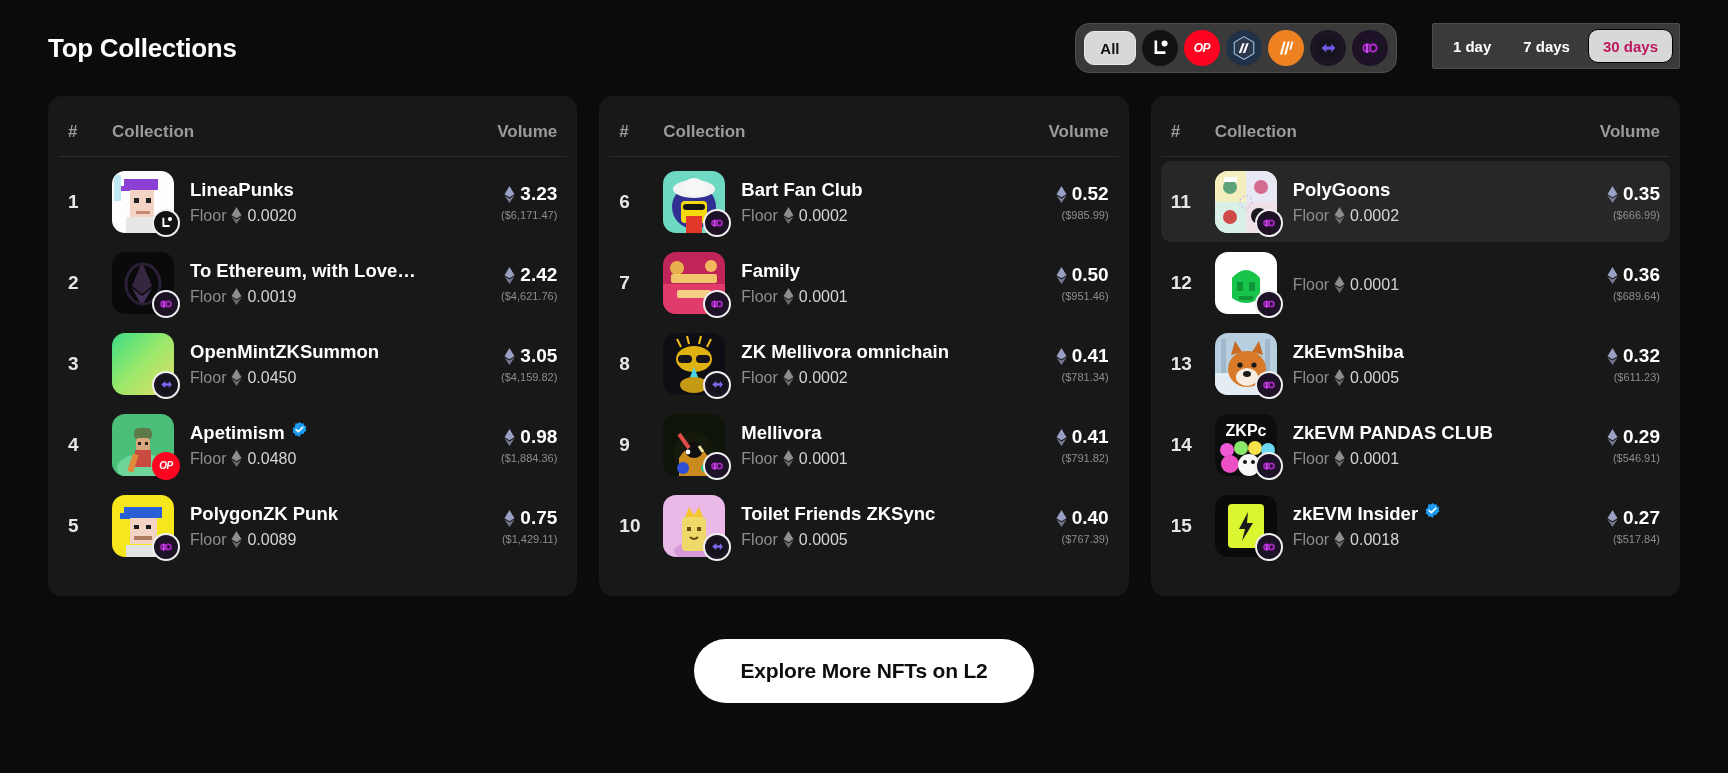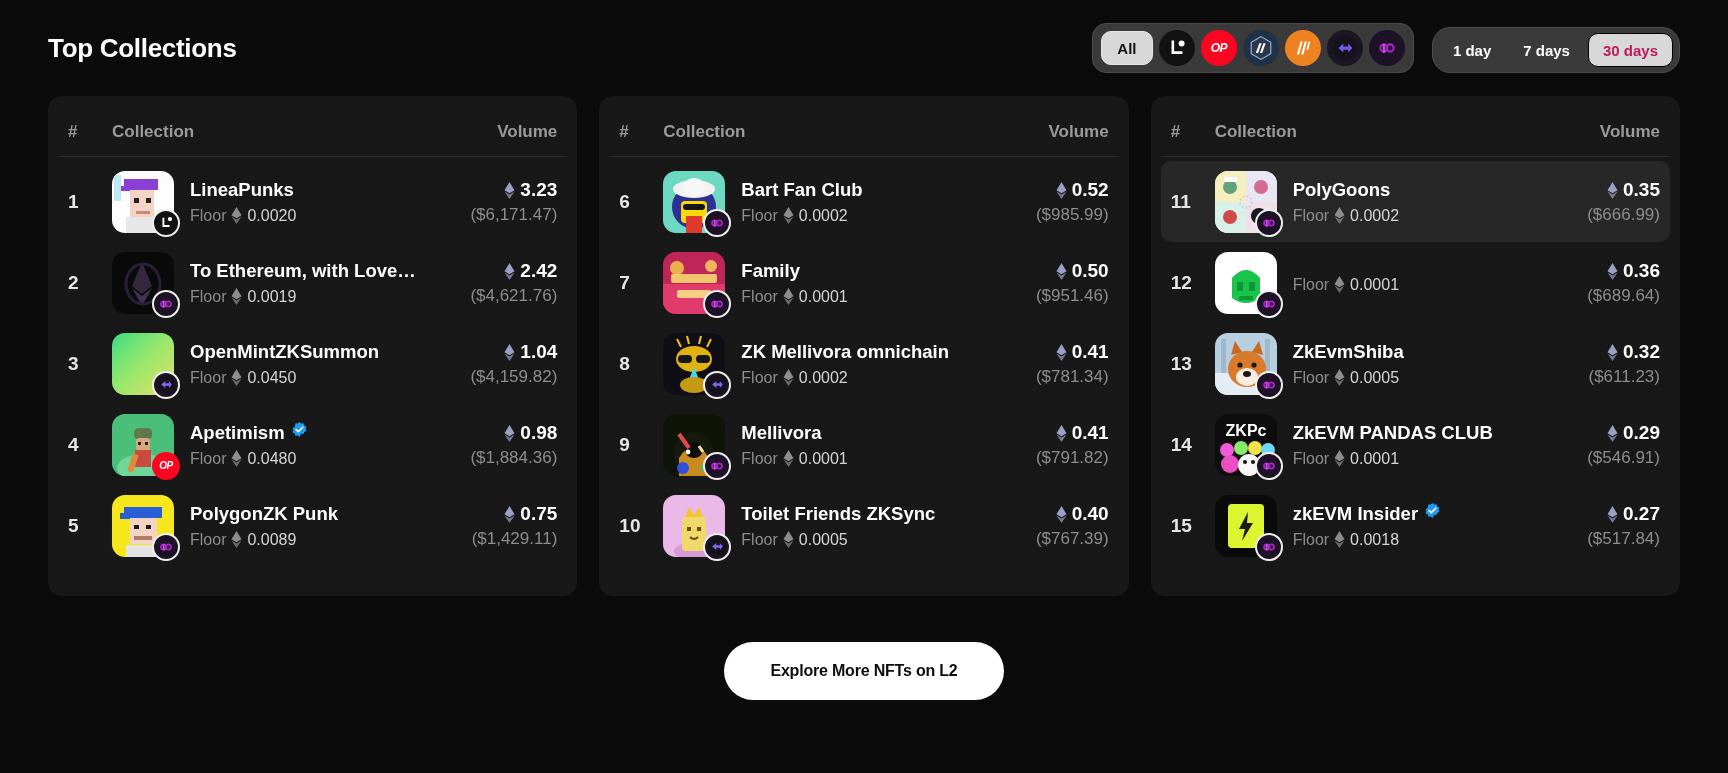--- a/index.html
+++ b/index.html
@@ -35,22 +35,22 @@
 
   .page-title {
     font-size: 26px;
     font-weight: 700;
     letter-spacing: -0.3px;
     color: #ffffff;
   }
 
   .header-right {
     display: flex;
-    align-items: flex-end;
-    gap: 18px;
+    align-items: flex-start;
+    gap: 4px;
   }
 
   
   .chain-filter {
     display: flex;
     align-items: center;
     gap: 6px;
     background: #3a3a3a;
     border: 1px solid #4d4d4d;
     border-radius: 14px;
@@ -99,22 +99,23 @@
     letter-spacing: -0.5px;
   }
 
   
   .time-filter {
     display: flex;
     align-items: center;
     gap: 4px;
     background: #3a3a3a;
     border: 1px solid #4d4d4d;
-    border-radius: 18px;
+    border-radius: 2px;
     padding: 5px 6px;
+    margin-left: 31px;
   }
 
   .time-btn {
     padding: 0 14px;
     height: 34px;
     border-radius: 10px;
     font-size: 15px;
     font-weight: 700;
     color: #ffffff;
     display: flex;
@@ -259,38 +260,38 @@
     color: #ffffff;
     display: flex;
     align-items: center;
     justify-content: flex-end;
     gap: 5px;
     line-height: 1.3;
   }
 
   .vusd {
     margin-top: 3px;
-    font-size: 17px;
+    font-size: 11px;
     color: #8d8d8d;
   }
 
   .eth-glyph { display: inline-block; vertical-align: middle; }
 
   
   .footer {
     height: 150px;
     display: flex;
     align-items: center;
     justify-content: center;
   }
 
   .explore-btn {
     background: #ffffff;
     color: #0d0d0d;
-    font-size: 16px;
+    font-size: 21px;
     font-weight: 700;
     border: none;
     border-radius: 34px;
     padding: 20px 46px;
     cursor: pointer;
     font-family: "Liberation Sans", sans-serif;
     letter-spacing: -0.2px;
   }
 </style>
 </head>
@@ -491,21 +492,21 @@
                 </svg>
                 <span class="fval">0.0450</span>
               </div>
             </div>
             <div class="volwrap">
               <div class="veth">
                 <svg class="eth-glyph" width="11" height="17" viewBox="0 0 12 19">
                   <path d="M6 0 L11.6 9.3 L6 12.7 L0.4 9.3 Z" fill="#9aa0c4"></path>
                   <path d="M6 13.9 L11.6 10.5 L6 19 L0.4 10.5 Z" fill="#9aa0c4" opacity="0.72"></path>
                 </svg>
-                <span>1.04</span>
+                <span>3.05</span>
               </div>
               <div class="vusd">($4,159.82)</div>
             </div>
           </div>
           <div class="row">
             <div class="rank">4</div>
             <div class="thumb-wrap">
               <span class="thumb"><svg width="62" height="62" viewBox="0 0 62 62">
                   <rect width="62" height="62" fill="#4bbf7a"></rect>
                   <ellipse cx="31" cy="54" rx="26" ry="14" fill="#6fd69a"></ellipse>

